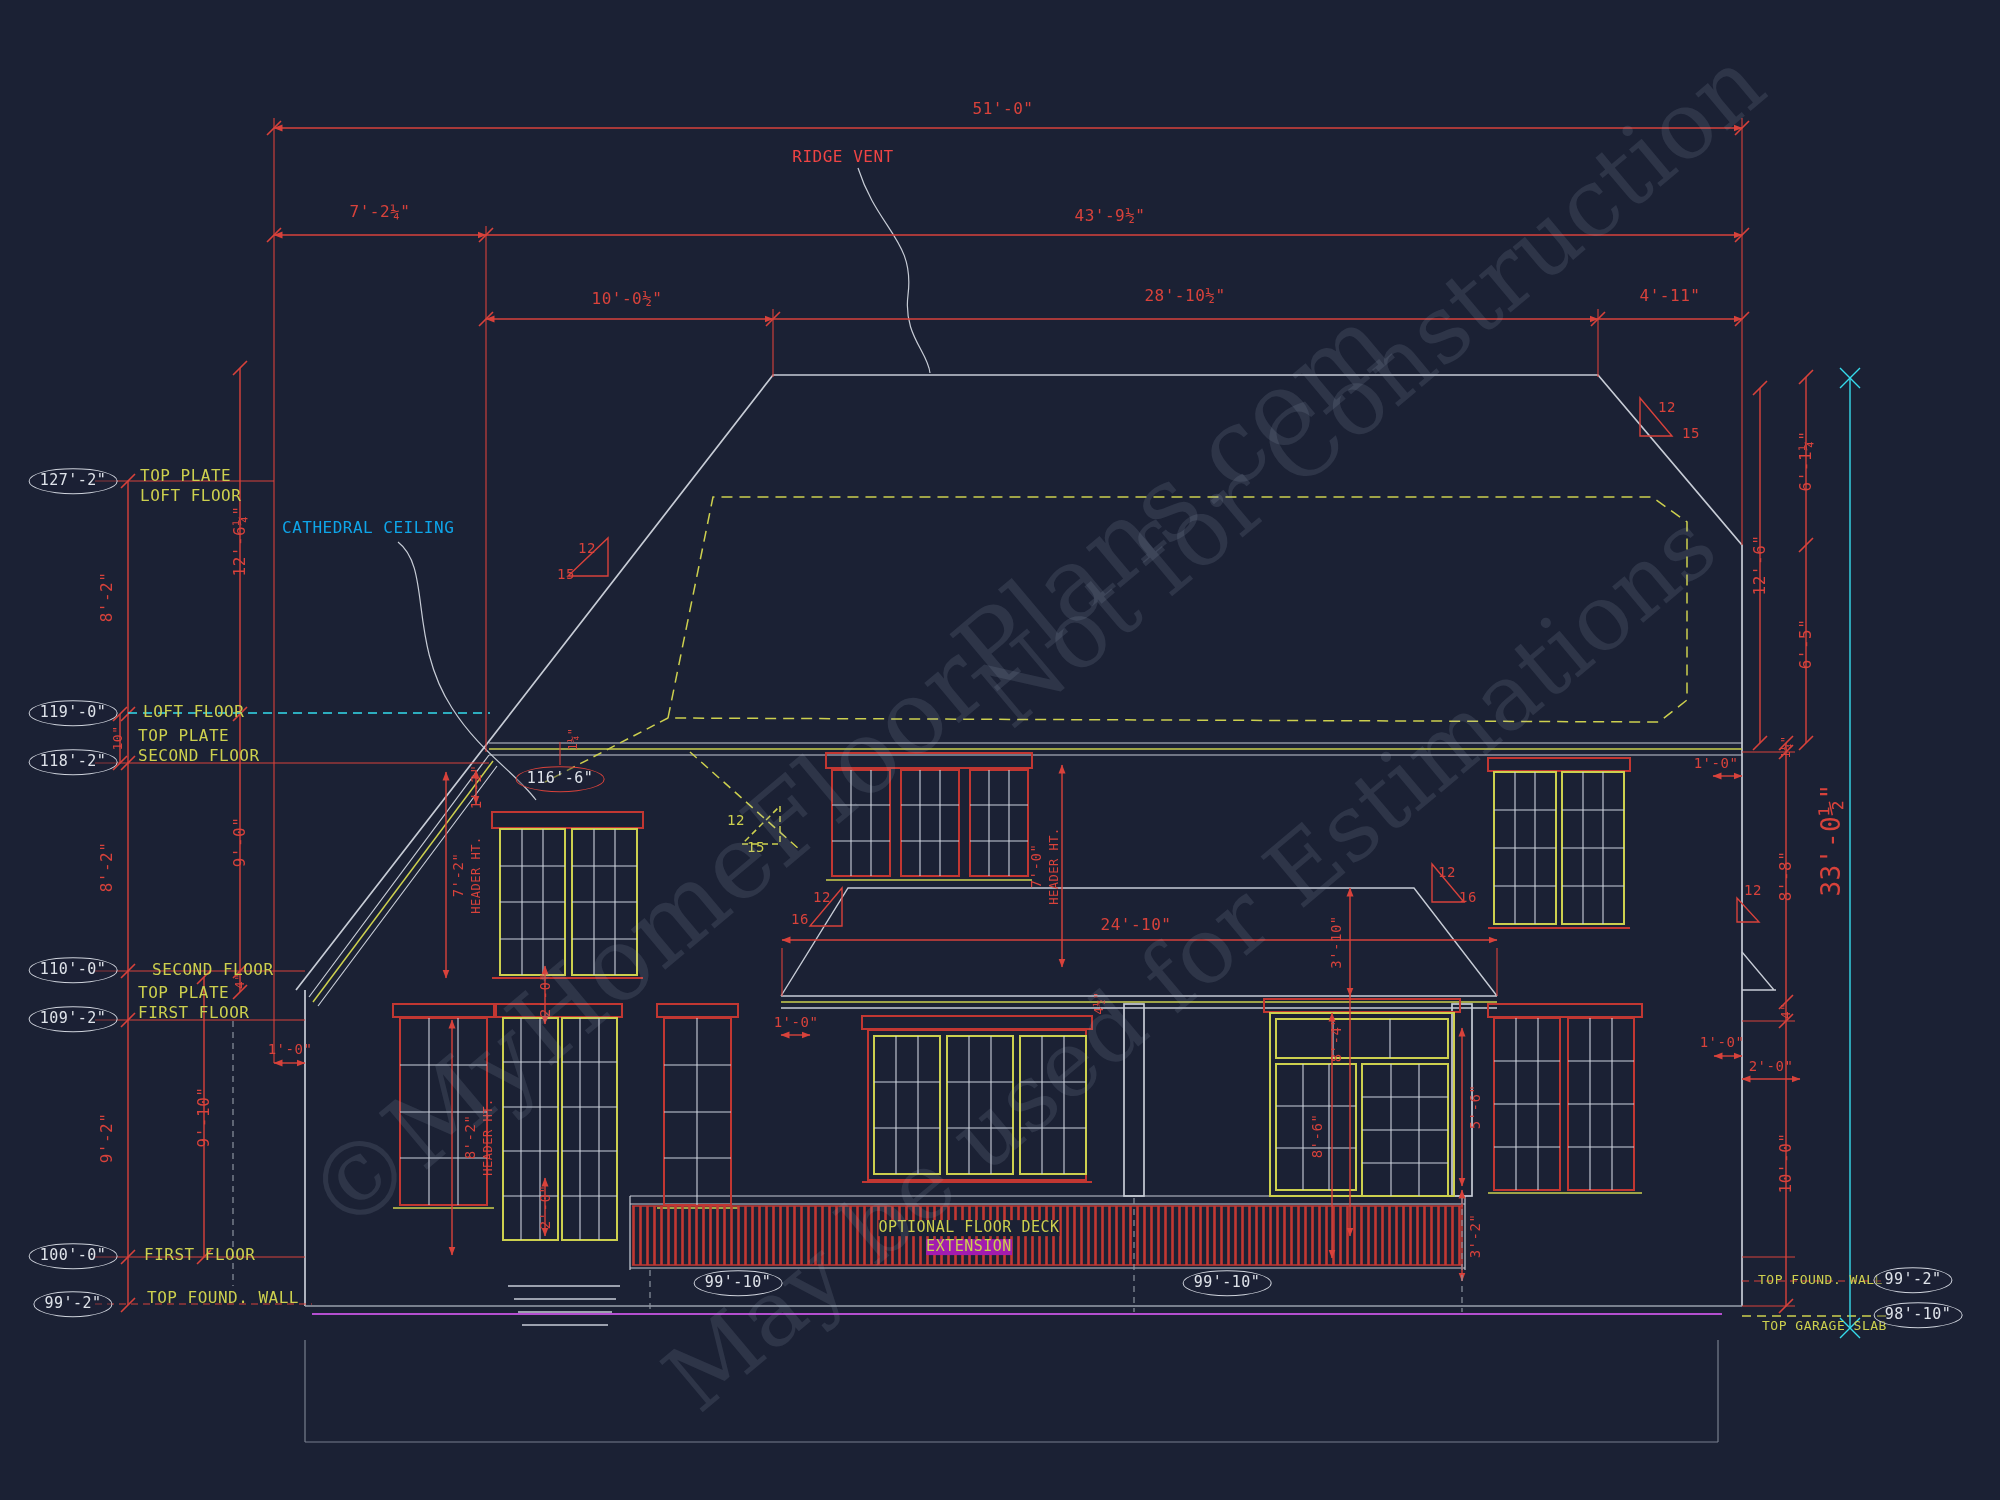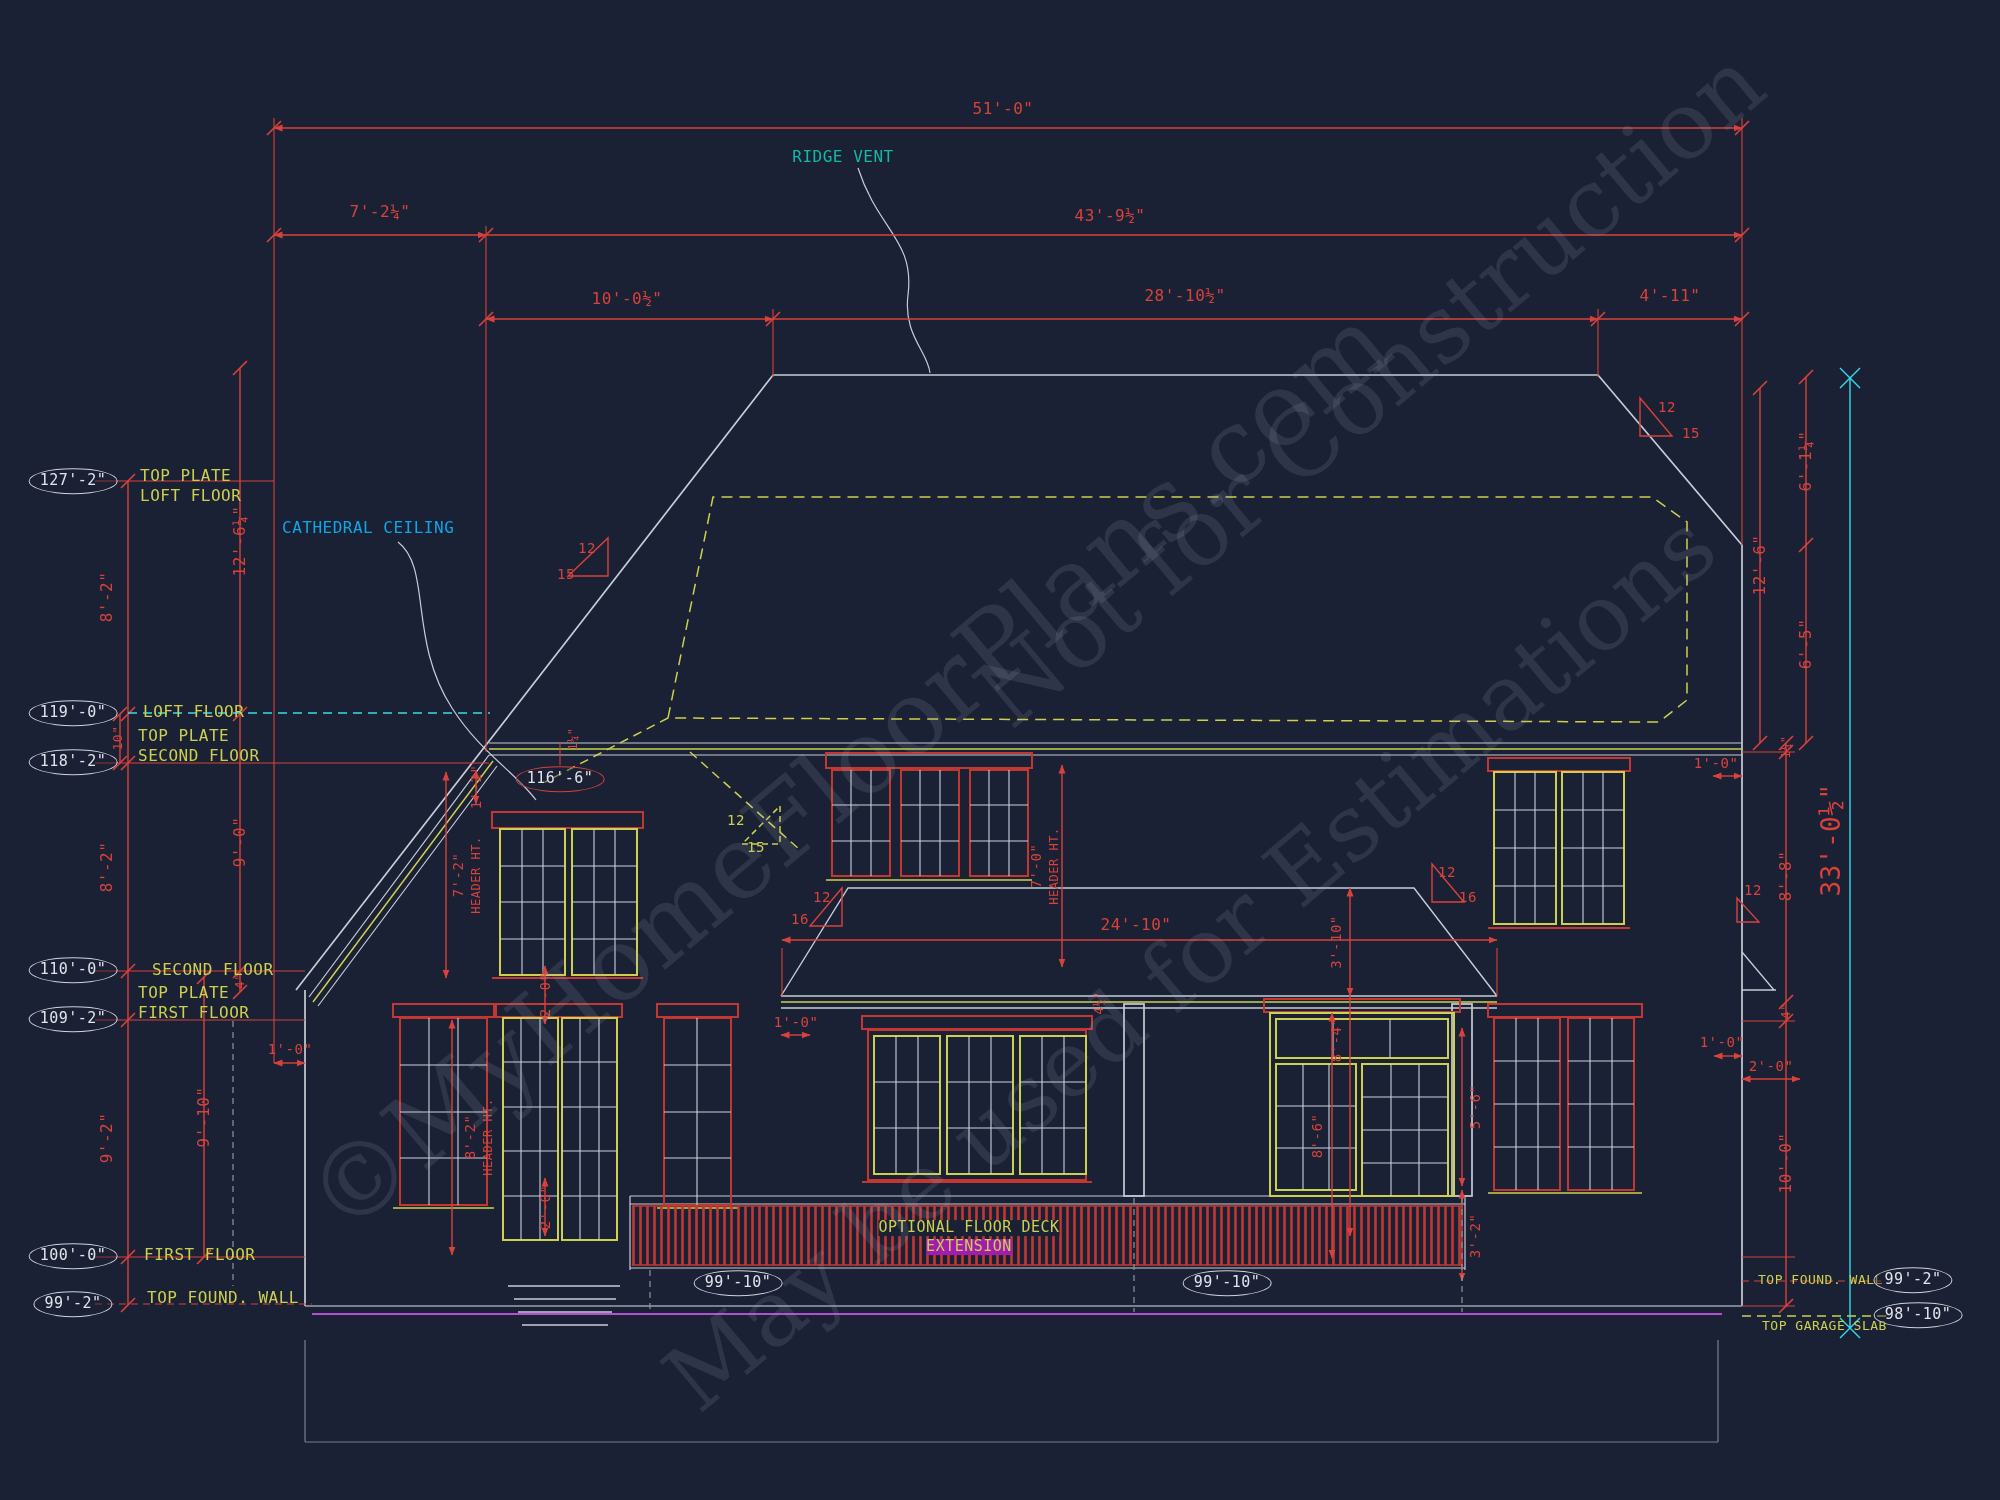--- a/index.html
+++ b/index.html
@@ -188,21 +188,21 @@
     <path d="M650,1270 V1312 M1134,1198 V1312 M1462,1198 V1312 M233,1021 V1286"></path>
   </g>
 
   <g stroke="#787f8e" stroke-width="1.2" fill="none">
     <path d="M305,1442 H1718 M305,1340 V1442 M1718,1340 V1442"></path>
   </g>
 </svg>
 
 <div id="annotation-layer">
       <div class="ann" style="left: 1003px; top: 109px; font-size: 16px; color: rgb(216, 66, 59); transform: translate(-50%, -50%);">51'-0"</div>
-      <div class="ann" style="left: 843px; top: 157px; font-size: 16px; color: #14b8a6; transform: translate(-50%, -50%);">RIDGE VENT</div>
+      <div class="ann" style="left: 843px; top: 157px; font-size: 16px; color: #ef4444; transform: translate(-50%, -50%);">RIDGE VENT</div>
       <div class="ann" style="left: 380px; top: 212px; font-size: 16px; color: rgb(216, 66, 59); transform: translate(-50%, -50%);">7'-2¼"</div>
       <div class="ann" style="left: 1110px; top: 216px; font-size: 16px; color: rgb(216, 66, 59); transform: translate(-50%, -50%);">43'-9½"</div>
       <div class="ann" style="left: 627px; top: 299px; font-size: 16px; color: rgb(216, 66, 59); transform: translate(-50%, -50%);">10'-0½"</div>
       <div class="ann" style="left: 1185px; top: 296px; font-size: 16px; color: rgb(216, 66, 59); transform: translate(-50%, -50%);">28'-10½"</div>
       <div class="ann" style="left: 1670px; top: 296px; font-size: 16px; color: rgb(216, 66, 59); transform: translate(-50%, -50%);">4'-11"</div>
       <div class="ann" style="left: 140px; top: 476px; font-size: 16px; color: rgb(205, 208, 78); transform: translate(0px, -50%);">TOP PLATE</div>
       <div class="ann" style="left: 140px; top: 496px; font-size: 16px; color: rgb(205, 208, 78); transform: translate(0px, -50%);">LOFT FLOOR</div>
       <div class="ann" style="left: 282px; top: 528px; font-size: 16px; color: #0ea5e9; transform: translate(0px, -50%);">CATHEDRAL CEILING</div>
       <div class="ann" style="left: 143px; top: 712px; font-size: 16px; color: rgb(205, 208, 78); transform: translate(0px, -50%);">LOFT FLOOR</div>
       <div class="ann" style="left: 138px; top: 736px; font-size: 16px; color: rgb(205, 208, 78); transform: translate(0px, -50%);">TOP PLATE</div>

